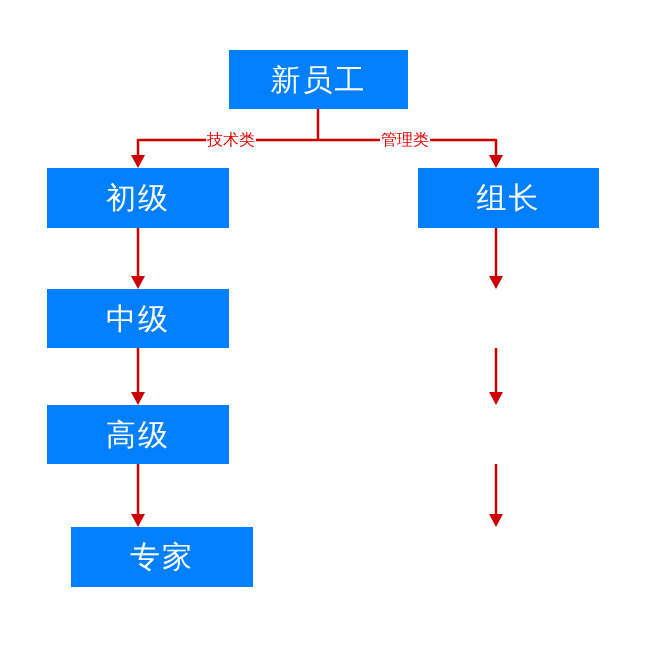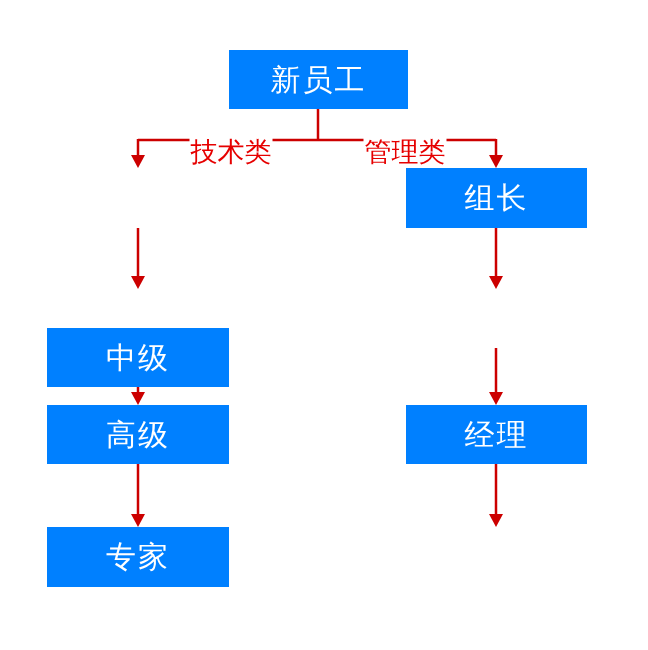--- a/index.html
+++ b/index.html
@@ -25,33 +25,33 @@
     color:var(--node-text);
     display:flex;align-items:center;justify-content:center;
     font-size:30px;
     letter-spacing:2px;
     line-height:1;
     user-select:none;
   }
   .node-root{left:229px;top:50px;width:179px;height:59px;}
 
   .col-left{left:47px;width:182px;}
-  .col-right{left:406px;width:181px;}
+  .col-right{left:418px;width:181px;}
   .row-1{top:168px;height:60px;}
-  .row-2{top:289px;height:59px;margin-top:39px;}
+  .row-2{top:289px;height:59px;}
   .row-3{top:405px;height:59px;text-align:right;}
-  .row-4{top:527px;height:60px;}
+  .row-4{top:527px;height:60px;margin-left:24px;}
 
   .branch-label{
     position:absolute;
-    top:152px;
+    top:140px;
     transform:translate(-50%,-50%);
     color:var(--branch-label);
     background:var(--background);
-    font-size:27px;
+    font-size:16px;
     line-height:1.15;
     padding:0 1px;
     white-space:nowrap;
   }
   .branch-label.left{left:231px;}
   .branch-label.right{left:405px;}
 </style>
 </head>
 <body>
 
@@ -82,20 +82,20 @@
     <polygon points="489,392 503,392 496,405"></polygon>
     <line x1="496" y1="464" x2="496" y2="515"></line>
     <polygon points="489,514 503,514 496,527"></polygon>
   </svg>
 
   <div class="node node-root">新员工</div>
 
   <span class="branch-label left">技术类</span>
   <span class="branch-label right">管理类</span>
 
+  <div class="node col-left row-1">初级</div>
   <div class="node col-left row-2">中级</div>
   <div class="node col-left row-3">高级</div>
   <div class="node col-left row-4">专家</div>
 
   <div class="node col-right row-1">组长</div>
-  <div class="node col-right row-3">经理</div>
 
 </div>
 
 </body></html>

